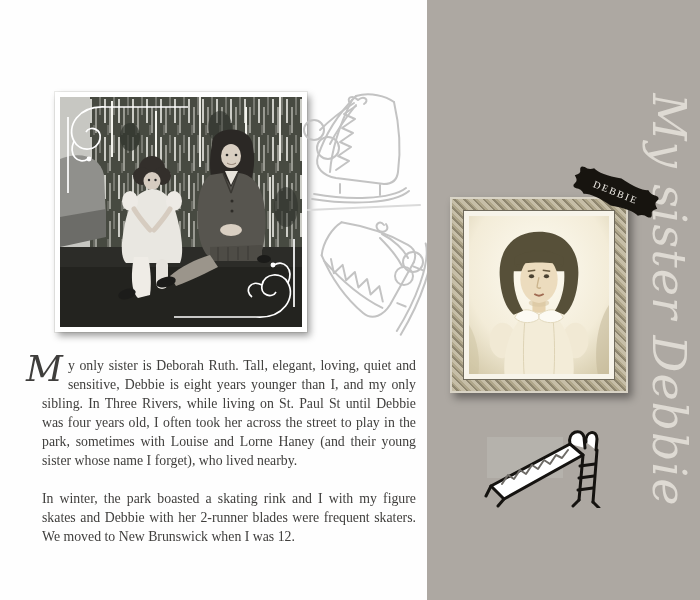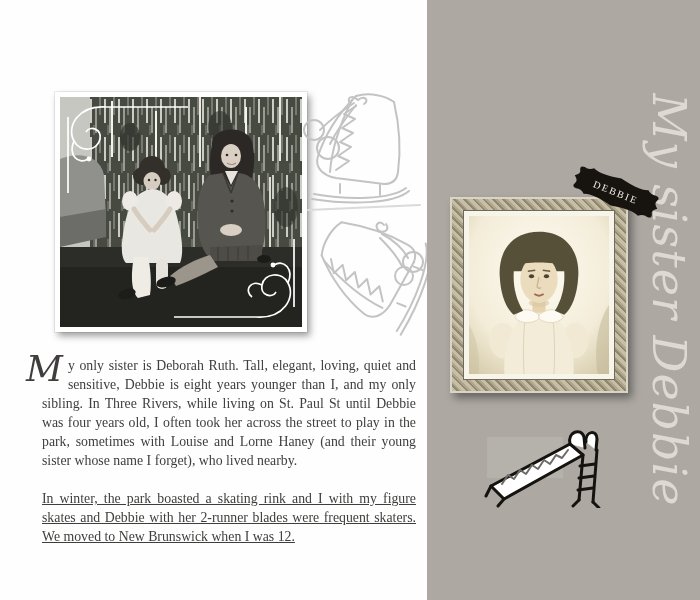--- a/index.html
+++ b/index.html
@@ -9,21 +9,21 @@
   .left-page{position:absolute;left:0;top:0;width:427px;height:600px;background:#fefefe;}
   .bw-photo{position:absolute;left:55px;top:92px;width:252px;height:240px;background:#ffffff;
             padding:5px;box-sizing:border-box;box-shadow:3px 4px 7px rgba(0,0,0,.38),0 0 0 1px #ececea;}
   .bw-photo svg{display:block;width:100%;height:100%;}
   .skate{position:absolute;}
   .skate.top{left:298px;top:84px;}
   .skate.bottom{left:316px;top:208px;}
   .story{position:absolute;left:42px;top:356px;width:374px;color:#3f3e3c;
          font-size:13.8px;line-height:19px;text-align:justify;}
   .story p{margin:0;}
-  .story p + p{margin-top:19px;text-decoration:underline;}
+  .story p + p{margin-top:19px;}
   .dropcap{float:left;font-family:"DejaVu Serif",serif;font-style:italic;
            font-size:36px;line-height:28px;margin:-1px 5px 0 -16px;color:#3f3e3c;}
   
   .right-page{position:absolute;left:427px;top:0;width:273px;height:600px;background:#ada8a2;}
   .vertical-title{position:absolute;left:-31px;top:270px;width:545px;height:60px;
                   transform:rotate(90deg);font-family:"DejaVu Serif",serif;font-style:italic;
                   font-size:46px;line-height:60px;text-align:center;color:#dedad3;
                   letter-spacing:1px;white-space:nowrap;}
   .frame{position:absolute;left:23px;top:197px;width:178px;height:196px;box-sizing:border-box;
          border:2px solid #d9d4c6;

